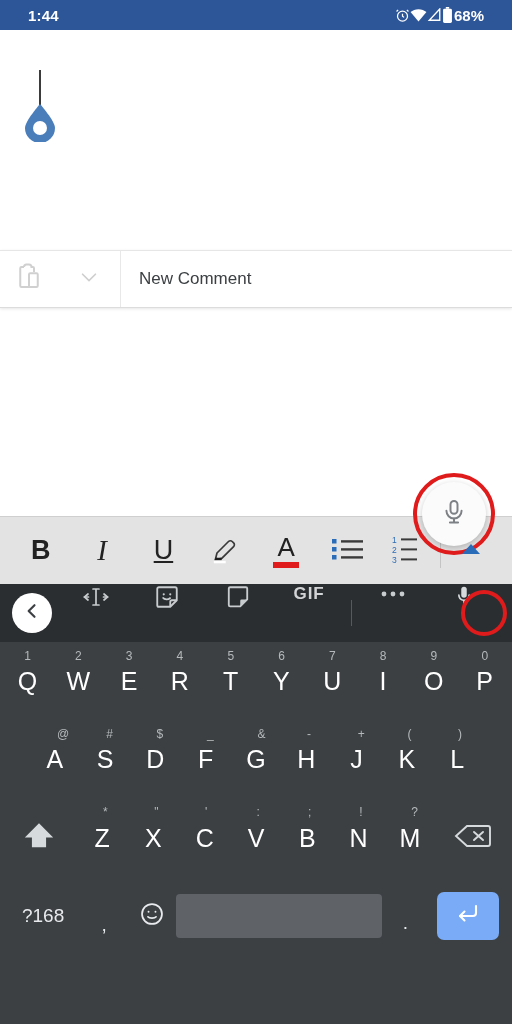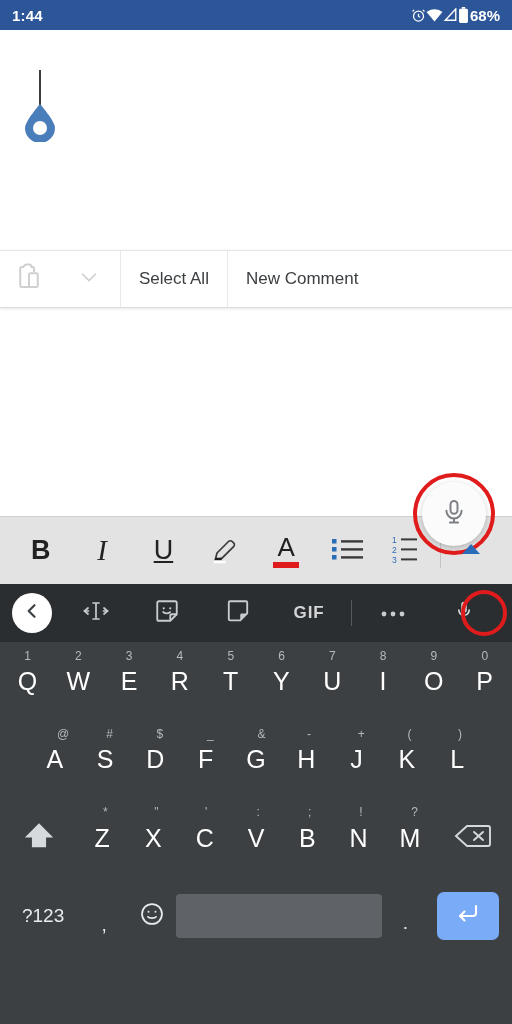--- a/index.html
+++ b/index.html
@@ -11,21 +11,21 @@
     position:relative;
   }
 
   
   #status-bar {
     height:30px;
     background:#2d5699;
     display:flex;
     align-items:center;
     justify-content:space-between;
-    padding:0 12px;
+    padding:0 28px;
     color:#ffffff;
   }
   #status-bar .clock { font-size:15px; font-weight:bold; letter-spacing:.2px; }
   #status-bar .icons { display:flex; align-items:center; }
   #status-bar .icons svg { display:block; }
   #status-bar .batt-pct { font-size:15px; font-weight:bold; margin-left:1px; }
 
   
   #doc-canvas {
     position:relative;
@@ -104,21 +104,21 @@
   
   #keyboard { background:#3c4043; height:100%; }
 
   #kb-toolbar {
     height:58px; background:#2b2e31;
     display:flex; align-items:center;
     padding:0 12px; gap:0;
     position:relative;
   }
   #kb-toolbar .kb-tool {
-    flex:1; display:flex; align-items:center; justify-content:center; height:100%;
+    flex:1; display:flex; align-items:flex-start; justify-content:center; height:100%;
   }
   #kb-back-circle {
     width:40px; height:40px; border-radius:50%;
     background:#ffffff; display:flex; align-items:center; justify-content:center;
     flex:none; margin-right:8px;
   }
   #kb-toolbar .tool-divider { width:1px; height:26px; background:#555a5e; flex:none; margin:0 6px; }
   .gif-label { color:#d2d4d6; font-weight:bold; font-size:17px; letter-spacing:1px; font-family:"Liberation Sans", sans-serif; }
   #kb-mic-ring {
     position:absolute; right:5px; top:6px;
@@ -224,21 +224,20 @@
         </svg>
       </span>
     </div>
     <div class="cm-cell chev-cell">
       <span>
         <svg width="22" height="22" viewBox="0 0 24 24" fill="none" stroke="#cfcfcf" stroke-width="1.8" stroke-linecap="round">
           <path d="M5 9l7 7 7-7"></path>
         </svg>
       </span>
     </div>
-    <div class="cm-cell">Select All</div>
     <div class="cm-cell">New Comment</div>
   </div>
 
   <div id="dictate-fab">
     <span>
       <svg width="28" height="28" viewBox="0 0 24 24" fill="none" stroke="#7d8186" stroke-width="1.7" stroke-linecap="round">
         <rect x="9" y="2.5" width="6" height="11" rx="3"></rect>
         <path d="M5.5 11a6.5 6.5 0 0 0 13 0"></path>
         <path d="M12 17.5V21M8.5 21h7"></path>
       </svg>
@@ -493,21 +492,21 @@
         <svg width="38" height="28" viewBox="0 0 38 28" fill="none" stroke="#d7dadc" stroke-width="1.9" stroke-linecap="round">
           <path d="M13 4h21a2 2 0 0 1 2 2v16a2 2 0 0 1-2 2H13L2 14z"></path>
           <path d="M20 10l9 8M29 10l-9 8"></path>
         </svg>
       </span>
     </div>
   </div>
 
   <div class="kb-row" id="row-4">
     <div class="key k-sym">
-      <span id="sym-label">?123</span>
+      <span id="sym-label">?168</span>
     </div>
     <div class="key k-comma">
       <span class="punc" style="position:relative;top:9px;">,</span>
     </div>
     <div class="key k-emoji">
       <span>
         <svg width="26" height="26" viewBox="0 0 24 24" fill="none" stroke="#e8eaed" stroke-width="1.6">
           <circle cx="12" cy="12" r="9.2"></circle>
           <circle cx="8.8" cy="10" r=".9" fill="#e8eaed" stroke="none"></circle>
           <circle cx="15.2" cy="10" r=".9" fill="#e8eaed" stroke="none"></circle>

